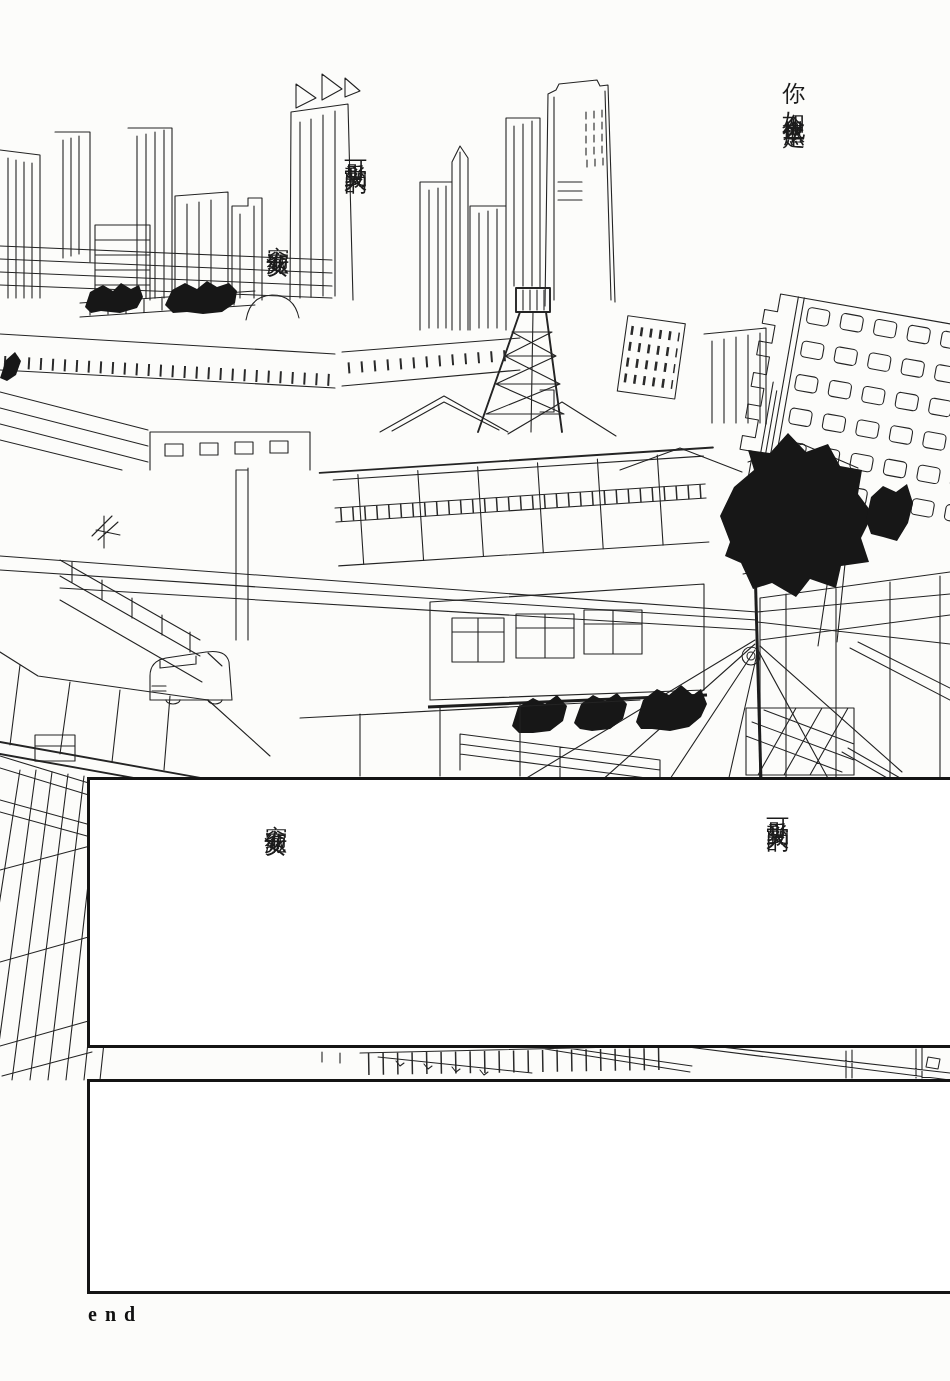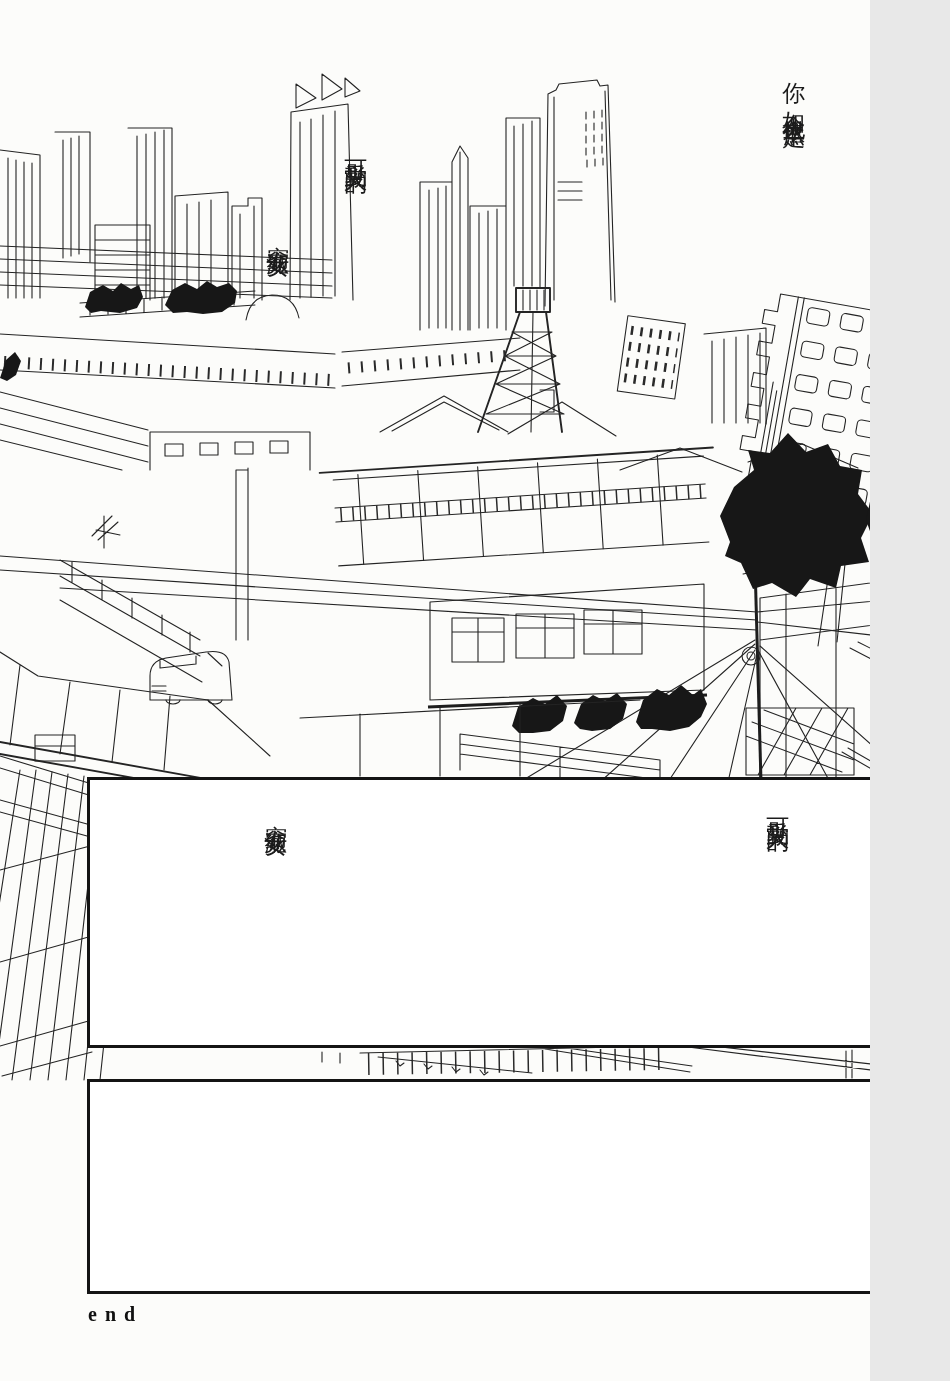--- a/index.html
+++ b/index.html
@@ -1,17 +1,17 @@
 <!DOCTYPE html>
 <html><head>
 <meta charset="utf-8">
 <style>
   html,body{margin:0;padding:0;background:#e8e8e8;}
   .page{
-    position:relative;width:870px;height:1381px;background:#fcfcfa;overflow:hidden;
+    position:relative;width:950px;height:1381px;background:#fcfcfa;overflow:hidden;
     font-family:"Liberation Sans",sans-serif;color:#1c1c1c;
   }
   svg.art{position:absolute;left:0;top:0;display:block;}
   .s{stroke:#242424;fill:none;stroke-width:1.1;stroke-linejoin:round;stroke-linecap:round;}
   .s2{stroke:#242424;fill:none;stroke-width:1.9;stroke-linejoin:round;stroke-linecap:round;}
   .s3{stroke:#1d1d1d;fill:none;stroke-width:3;stroke-linejoin:round;}
   .tick{stroke:#2a2a2a;fill:none;stroke-linecap:butt;}
   .blk{fill:#171717;stroke:none;}
   .wrect{stroke:#242424;fill:none;stroke-width:1.1;}
   .panel{position:absolute;background:#ffffff;border:3px solid #141414;border-right:none;box-sizing:border-box;}

